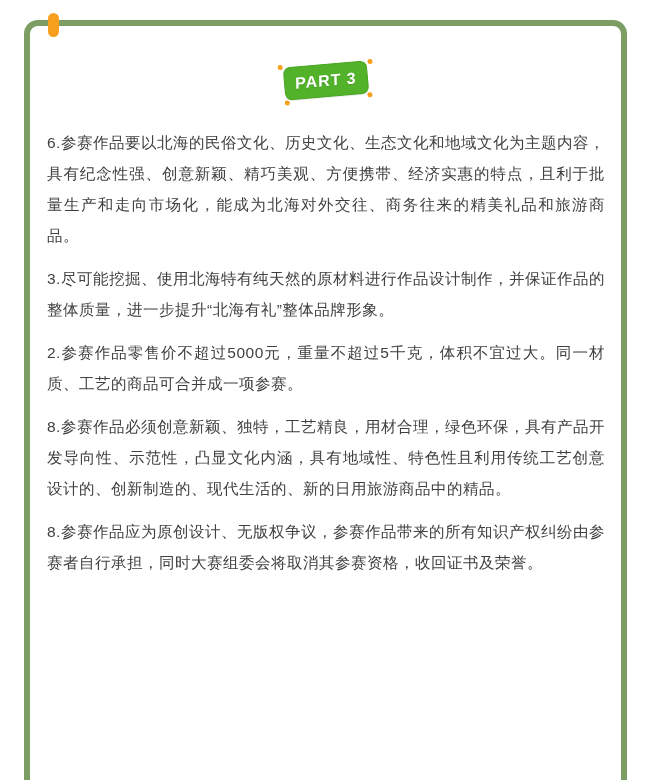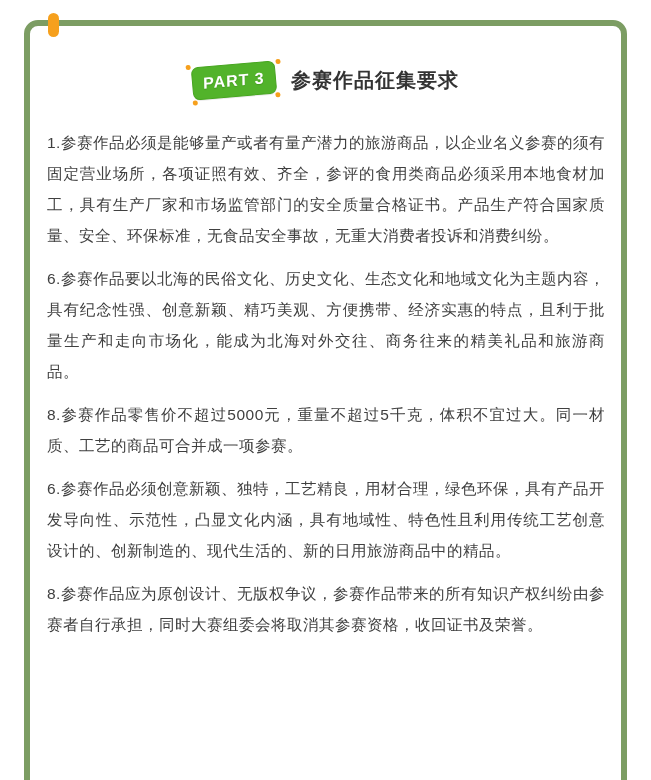--- a/index.html
+++ b/index.html
@@ -100,25 +100,24 @@
   <div class="frame">
 
     <div class="header">
       <div class="badge">
         <span class="dot dot-tl"></span>
         <span class="dot dot-tr"></span>
         <span class="dot dot-bl"></span>
         <span class="dot dot-br"></span>
         <span class="badge-label">PART 3</span>
       </div>
-      <div class="title">参赛作品征集要求</div>
     </div>
 
     <div class="content">
-      <p>1.参赛作品必须是能够量产或者有量产潜力的旅游商品，以企业名义参赛的须有固定营业场所，各项证照有效、齐全，参评的食用类商品必须采用本地食材加工，具有生产厂家和市场监管部门的安全质量合格证书。产品生产符合国家质量、安全、环保标准，无食品安全事故，无重大消费者投诉和消费纠纷。</p>
       <p>6.参赛作品要以北海的民俗文化、历史文化、生态文化和地域文化为主题内容，具有纪念性强、创意新颖、精巧美观、方便携带、经济实惠的特点，且利于批量生产和走向市场化，能成为北海对外交往、商务往来的精美礼品和旅游商品。</p>
-      <p>8.参赛作品零售价不超过5000元，重量不超过5千克，体积不宜过大。同一材质、工艺的商品可合并成一项参赛。</p>
-      <p>6.参赛作品必须创意新颖、独特，工艺精良，用材合理，绿色环保，具有产品开发导向性、示范性，凸显文化内涵，具有地域性、特色性且利用传统工艺创意设计的、创新制造的、现代生活的、新的日用旅游商品中的精品。</p>
+      <p>3.尽可能挖掘、使用北海特有纯天然的原材料进行作品设计制作，并保证作品的整体质量，进一步提升“北海有礼”整体品牌形象。</p>
+      <p>2.参赛作品零售价不超过5000元，重量不超过5千克，体积不宜过大。同一材质、工艺的商品可合并成一项参赛。</p>
+      <p>8.参赛作品必须创意新颖、独特，工艺精良，用材合理，绿色环保，具有产品开发导向性、示范性，凸显文化内涵，具有地域性、特色性且利用传统工艺创意设计的、创新制造的、现代生活的、新的日用旅游商品中的精品。</p>
       <p>8.参赛作品应为原创设计、无版权争议，参赛作品带来的所有知识产权纠纷由参赛者自行承担，同时大赛组委会将取消其参赛资格，收回证书及荣誉。</p>
     </div>
 
   </div>
 </div>
 
 </body></html>

